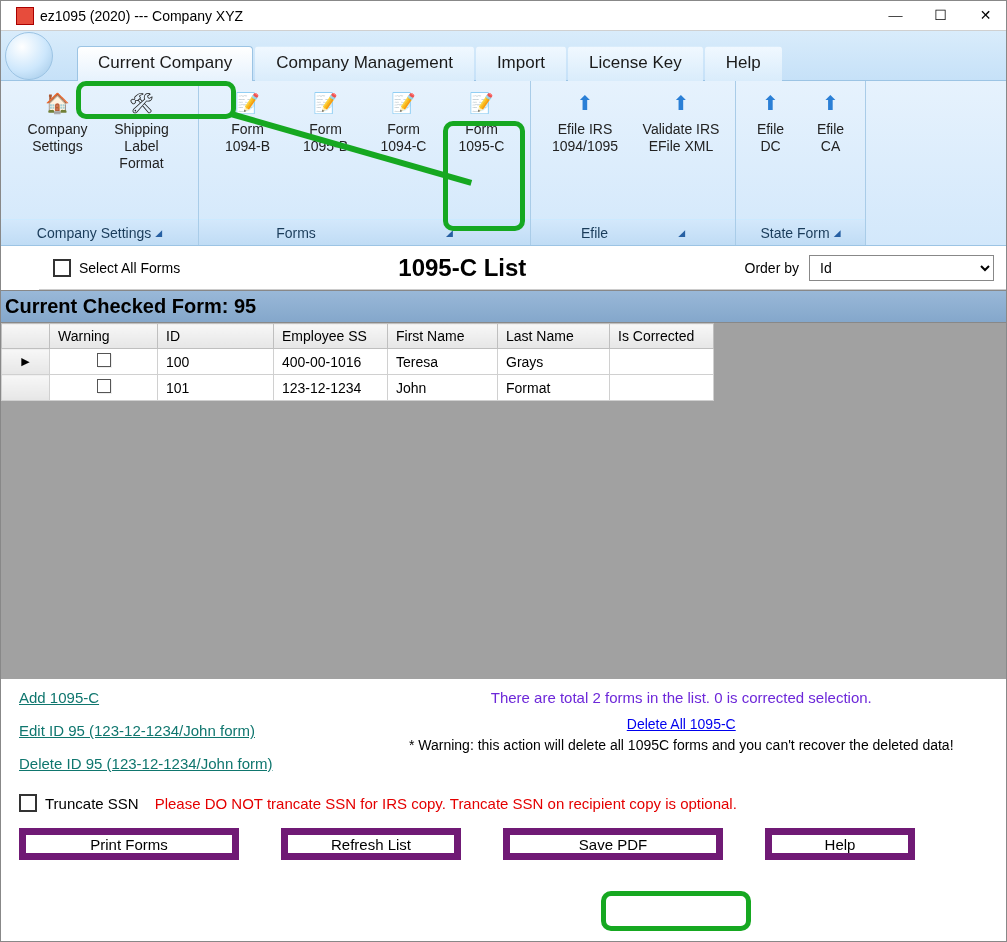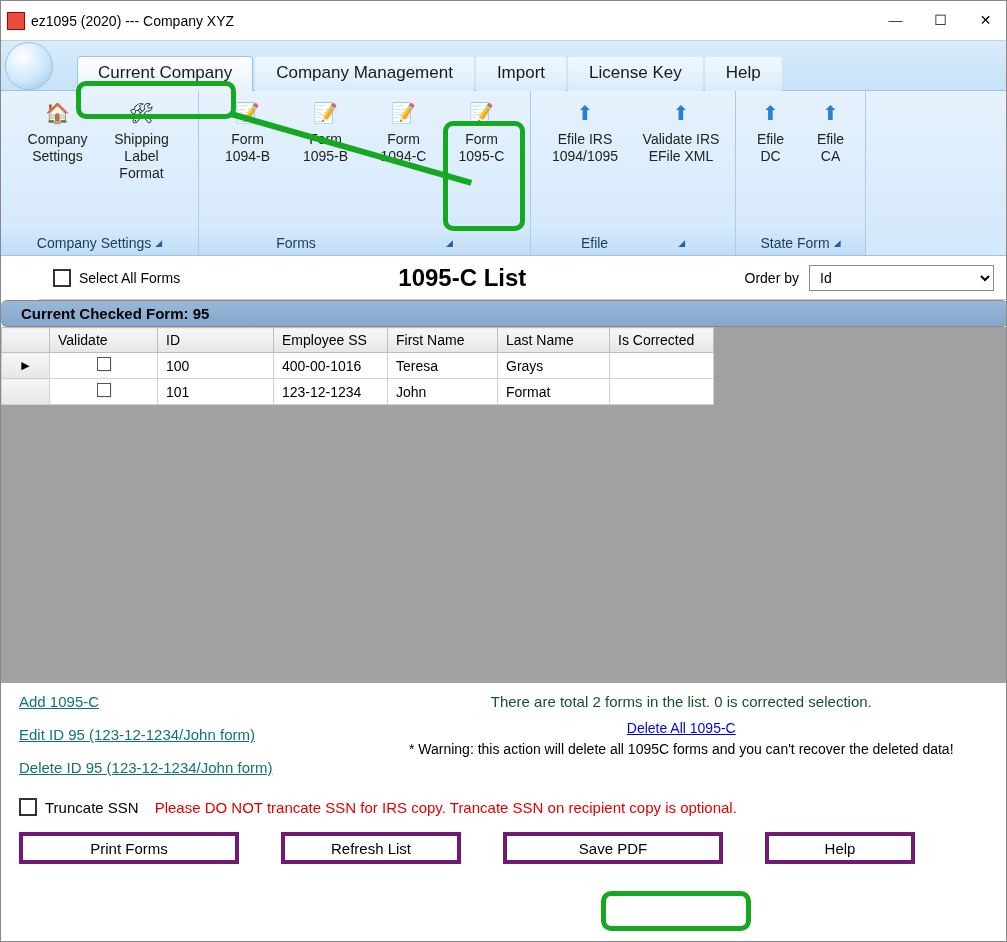--- a/index.html
+++ b/index.html
@@ -1,19 +1,19 @@
 <!DOCTYPE html>
 <html><head>
 <meta charset="utf-8">
 <style>
 * { box-sizing: border-box; margin: 0; padding: 0; }
 body { font-family: "Segoe UI", Tahoma, sans-serif; font-size: 14px; background: #ffffff; width: 1007px; height: 942px; border: 1px solid #888; overflow: hidden; }
 
 
-.title-bar { height: 40px; background: #fff; display: flex; align-items: center; padding-left: 6px; border-bottom: 1px solid #d0d0d0; }
+.title-bar { height: 30px; background: #fff; display: flex; align-items: center; padding-left: 15px; border-bottom: 1px solid #d0d0d0; }
 .title-bar .app-icon { width: 18px; height: 18px; background: #e74c3c; border: 1px solid #a00; margin-right: 6px; }
 .title-bar .title { flex: 1; font-size: 14px; color: #000; }
 .title-bar .win-controls { display: flex; }
 .title-bar .win-btn { width: 45px; height: 30px; display: flex; align-items: center; justify-content: center; font-size: 14px; font-family: "Segoe UI Symbol"; }
 
 
 .top-area { background: linear-gradient(#d9ecfb, #c6e1f8); height: 50px; display: flex; align-items: flex-end; padding-left: 4px; border-bottom: 1px solid #9cc4e4; }
 .orb { width: 48px; height: 48px; border-radius: 50%; background: radial-gradient(circle at 35% 30%, #fff, #cde7fc 55%, #9cc4e4); border: 1px solid #9cc4e4; align-self: center; margin-right: 8px; position: relative; }
 .tab-strip { display: flex; align-items: center; gap: 2px; margin-left: 16px; margin-bottom: -1px; }
 .tab { padding: 6px 20px 8px; font-size: 17px; color: #1a1a1a; background: linear-gradient(#f0f8ff, #d9ecfb); border: 1px solid transparent; border-bottom: none; border-top-left-radius: 4px; border-top-right-radius: 4px; cursor: pointer; }
@@ -32,21 +32,21 @@
 .state-efile-body .ribbon-btn { width: 54px; }
 
 
 .filter-row { height: 44px; display: flex; align-items: center; padding: 0 14px; border-bottom: 1px solid #ccc; background: #fff; margin-left: 38px; }
 .checkbox { width: 18px; height: 18px; border: 2px solid #333; margin-right: 8px; position: relative; }
 .filter-row .list-title { flex: 1; text-align: center; font-size: 24px; font-weight: bold; }
 .filter-row .orderby { display: flex; align-items: center; gap: 10px; }
 .filter-row select { width: 185px; height: 26px; font-size: 14px; border: 1px solid #888; background: #fff; padding: 0 6px; }
 
 
-.status-bar { background: linear-gradient(#99b8d8, #84a7cb); color: #000; font-weight: bold; padding: 4px 20px; border-top: 1px solid #888; border-bottom: 1px solid #888; font-size: 15px; border-radius: 6px; }
+.status-bar { background: linear-gradient(#99b8d8, #84a7cb); color: #000; font-weight: bold; padding: 4px 4px; border-top: 1px solid #888; border-bottom: 1px solid #888; font-size: 20px; }
 
 
 .table-wrap { background: #a1a1a1; height: 356px; }
 table.grid { border-collapse: collapse; background: #fff; font-size: 14px; }
 table.grid th { background: linear-gradient(#f7f7f7, #e6e6e6); border: 1px solid #bfbfbf; padding: 4px 8px; font-weight: normal; text-align: left; }
 table.grid td { border: 1px solid #d0d0d0; padding: 4px 8px; height: 26px; }
 table.grid .row-hdr { width: 48px; background: linear-gradient(#f7f7f7, #e6e6e6); text-align: center; font-size: 11px; }
 .col-checked { width: 108px; text-align: center; }
 .col-id { width: 116px; }
 .col-ssn { width: 114px; }
@@ -55,27 +55,27 @@
 .col-corr { width: 104px; }
 
 .small-check { display:inline-block; width:14px; height:14px; border:1px solid #555; background:#fff; box-shadow: inset 0 0 0 1px #fff, 1px 1px 0 #eee; }
 
 
 .lower { padding: 10px 18px 10px; }
 .links-row { display: flex; justify-content: space-between; align-items: flex-start; }
 .left-links a, .right-links a { color: #0f766e; text-decoration: underline; display: inline-block; }
 .left-links > div { margin-bottom: 16px; font-size: 15px; }
 .right-col { text-align: center; flex: 1; margin-left: 100px; }
-.total-text { color: #14532d; margin-bottom: 10px; font-size: 15px; }
+.total-text { color: #6d28d9; margin-bottom: 10px; font-size: 15px; }
 .delete-all { display: block; margin-bottom: 4px; }
 .warn { color: #000; font-size: 14px; line-height: 1.3; }
 .trunc-row { display: flex; align-items: center; margin-top: 6px; margin-bottom: 16px; font-size: 15px; }
 .trunc-row .red { color: #e40000; margin-left: 16px; }
 .buttons-row { display: flex; gap: 42px; }
-.buttons-row .wide-btn { flex: 0 0 220px; height: 32px; border: 4px solid #701a75; background: #fff; font-size: 15px; display: flex; align-items: center; justify-content: center; cursor: pointer; }
+.buttons-row .wide-btn { flex: 0 0 220px; height: 32px; border: 7px solid #701a75; background: #fff; font-size: 15px; display: flex; align-items: center; justify-content: center; cursor: pointer; }
 .buttons-row .wide-btn.short { flex: 0 0 150px; }
 
 
 .hl-green { position: absolute; border: 5px solid #16a821; border-radius: 10px; pointer-events: none; }
 .hl-connector { position: absolute; height: 6px; background: #16a821; transform-origin: left center; pointer-events: none; }
 
 .root { position: relative; width: 1007px; height: 942px; }
 </style>
 </head>
 <body>
@@ -192,21 +192,21 @@
   </div>
 </div>
 
 <div class="status-bar">Current Checked Form: 95</div>
 
 <div class="table-wrap">
 <table class="grid">
   <thead>
     <tr>
       <th class="row-hdr"></th>
-      <th class="col-checked">Validate</th>
+      <th class="col-checked">Warning</th>
       <th class="col-id">ID</th>
       <th class="col-ssn">Employee SS</th>
       <th class="col-fname">First Name</th>
       <th class="col-lname">Last Name</th>
       <th class="col-corr">Is Corrected</th>
     </tr>
   </thead>
   <tbody>
     <tr>
       <td class="row-hdr">▶</td>

